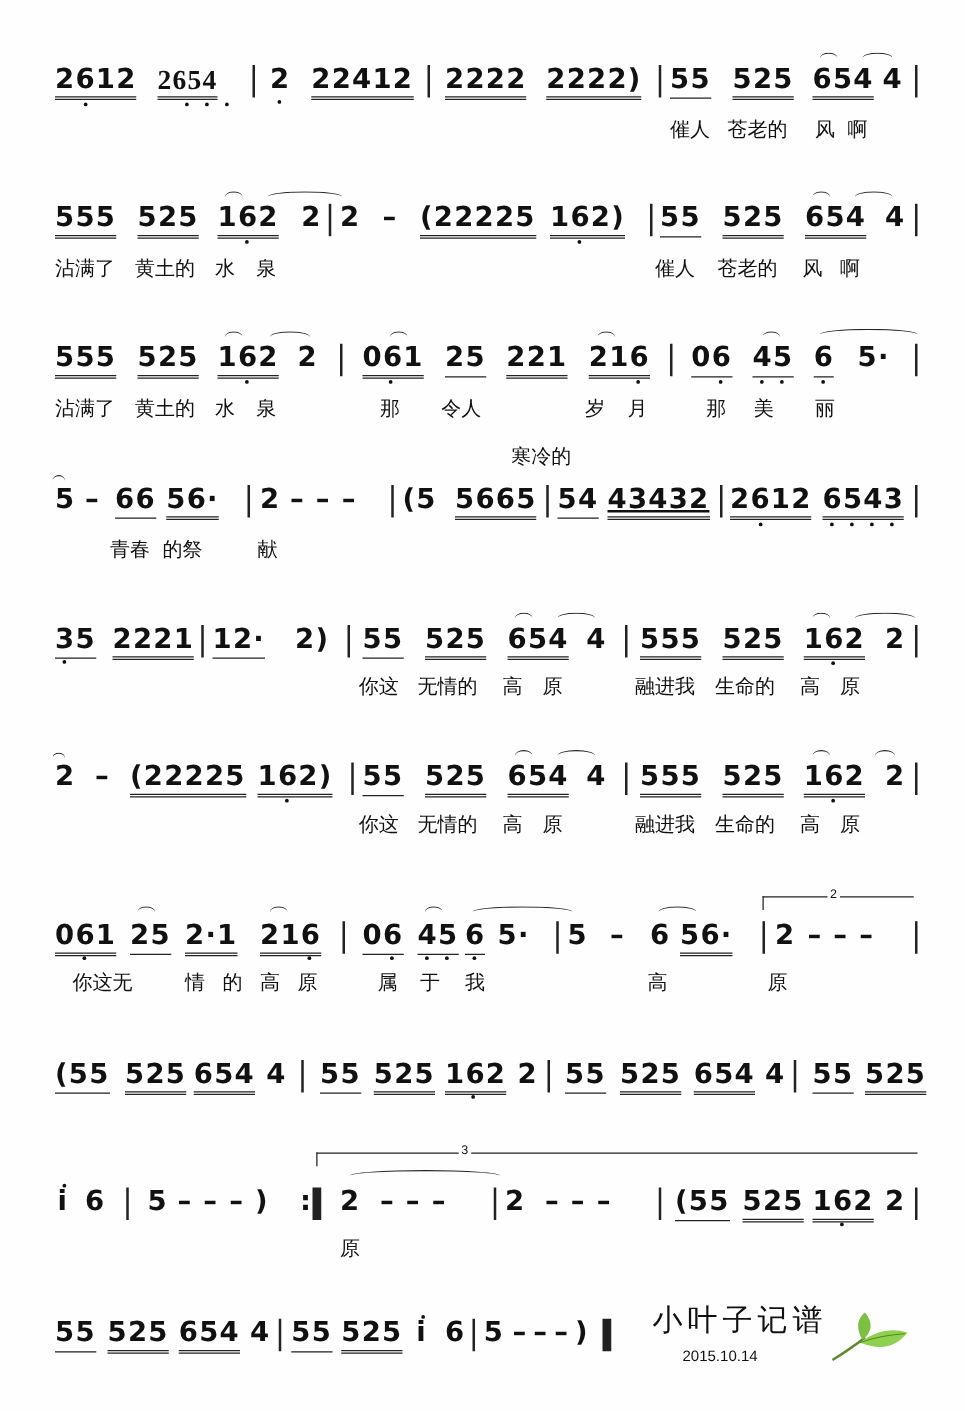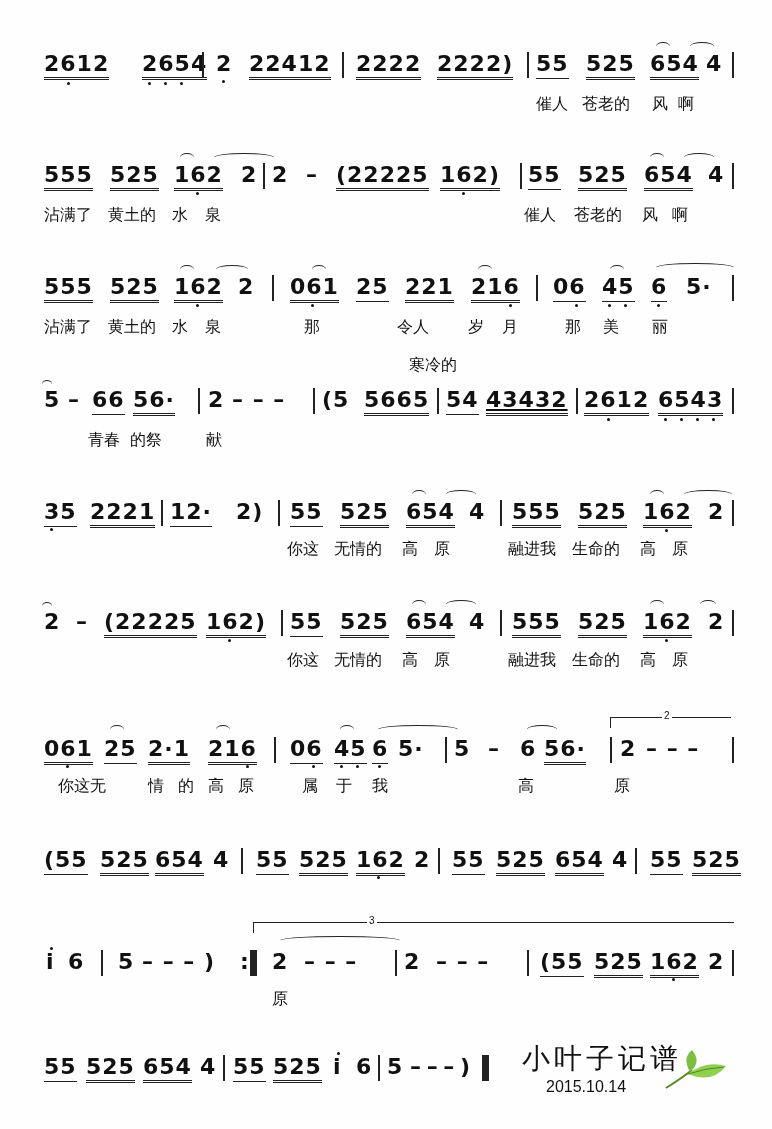--- a/index.html
+++ b/index.html
@@ -9,32 +9,32 @@
   .tok { position:absolute; font-family:"DejaVu Sans", sans-serif; font-weight:bold; font-size:22px; line-height:24px; white-space:pre; letter-spacing:1px; }
   .ul1 { border-bottom:1.5px solid #222; padding-bottom:2px; }
   .ul2 { border-bottom:3.5px double #222; padding-bottom:1px; }
   .bar { position:absolute; width:2px; height:26px; background:#222; }
   .dbar { position:absolute; width:6px; height:26px; border-left:2px solid #222; border-right:5px solid #222; box-sizing:border-box; }
   .lyr { position:absolute; font-family:"DejaVu Sans", sans-serif; font-size:16px; line-height:18px; white-space:pre; }
   .dot { position:absolute; width:3px; height:3px; border-radius:50%; background:#111; }
   .slur { position:absolute; border-top:1.5px solid #222; border-radius:50% 50% 0 0; height:8px; }
   .volta { position:absolute; border-top:1.5px solid #222; border-left:1.5px solid #222; height:10px; }
   .volta-num { position:absolute; font-size:10px; background:#fefefe; padding:0 2px; }
-  .sig { position:absolute; font-family:"DejaVu Serif", serif; font-size:28px; letter-spacing:4px; }
-  .date { position:absolute; font-size:16px; }
+  .sig { position:absolute; font-family:"DejaVu Serif", serif; font-size:24px; letter-spacing:4px; }
+  .date { position:absolute; font-size:12px; }
 </style>
 </head>
 <body>
 
 <div class="sheet">
 
   <div class="row" style="top:52px;">
     <span class="tok ul2" style="left:44px;">2612</span>
     <span class="dot" style="left:67px;top:30px;"></span>
-    <span class="tok ul2" style="left:142px;">2654</span>
+    <span class="tok ul2" style="left:126px;font-family:Liberation Serif, serif;">2654</span>
     <span class="dot" style="left:148px;top:30px;"></span>
     <span class="dot" style="left:164px;top:30px;"></span>
     <span class="dot" style="left:180px;top:30px;"></span>
     <span class="bar" style="left:202px;top:0;"></span>
     <span class="tok" style="left:216px;">2</span>
     <span class="dot" style="left:222px;top:28px;"></span>
     <span class="tok ul2" style="left:249px;">22412</span>
     <span class="bar" style="left:342px;top:0;"></span>
     <span class="tok ul2" style="left:356px;">2222</span>
     <span class="tok ul2" style="left:437px;">2222)</span>
@@ -117,21 +117,21 @@
     <span class="dot" style="left:657px;top:29px;"></span>
     <span class="tok" style="left:686px;">5·</span>
     <span class="bar" style="left:732px;top:0;"></span>
   </div>
   <div class="row" style="top:318px;">
     <span class="lyr" style="left:44px;">沾满了</span>
     <span class="lyr" style="left:108px;">黄土的</span>
     <span class="lyr" style="left:172px;">水</span>
     <span class="lyr" style="left:205px;">泉</span>
     <span class="lyr" style="left:304px;">那</span>
-    <span class="lyr" style="left:353px;margin-left:44px;">令人</span>
+    <span class="lyr" style="left:353px;">令人</span>
     <span class="lyr" style="left:409px;margin-top:38px;">寒冷的</span>
     <span class="lyr" style="left:468px;">岁</span>
     <span class="lyr" style="left:502px;">月</span>
     <span class="lyr" style="left:565px;">那</span>
     <span class="lyr" style="left:603px;">美</span>
     <span class="lyr" style="left:652px;">丽</span>
   </div>
 
   <div class="row" style="top:388px;">
     <span class="slur" style="left:42px;top:-8px;width:10px;"></span>

